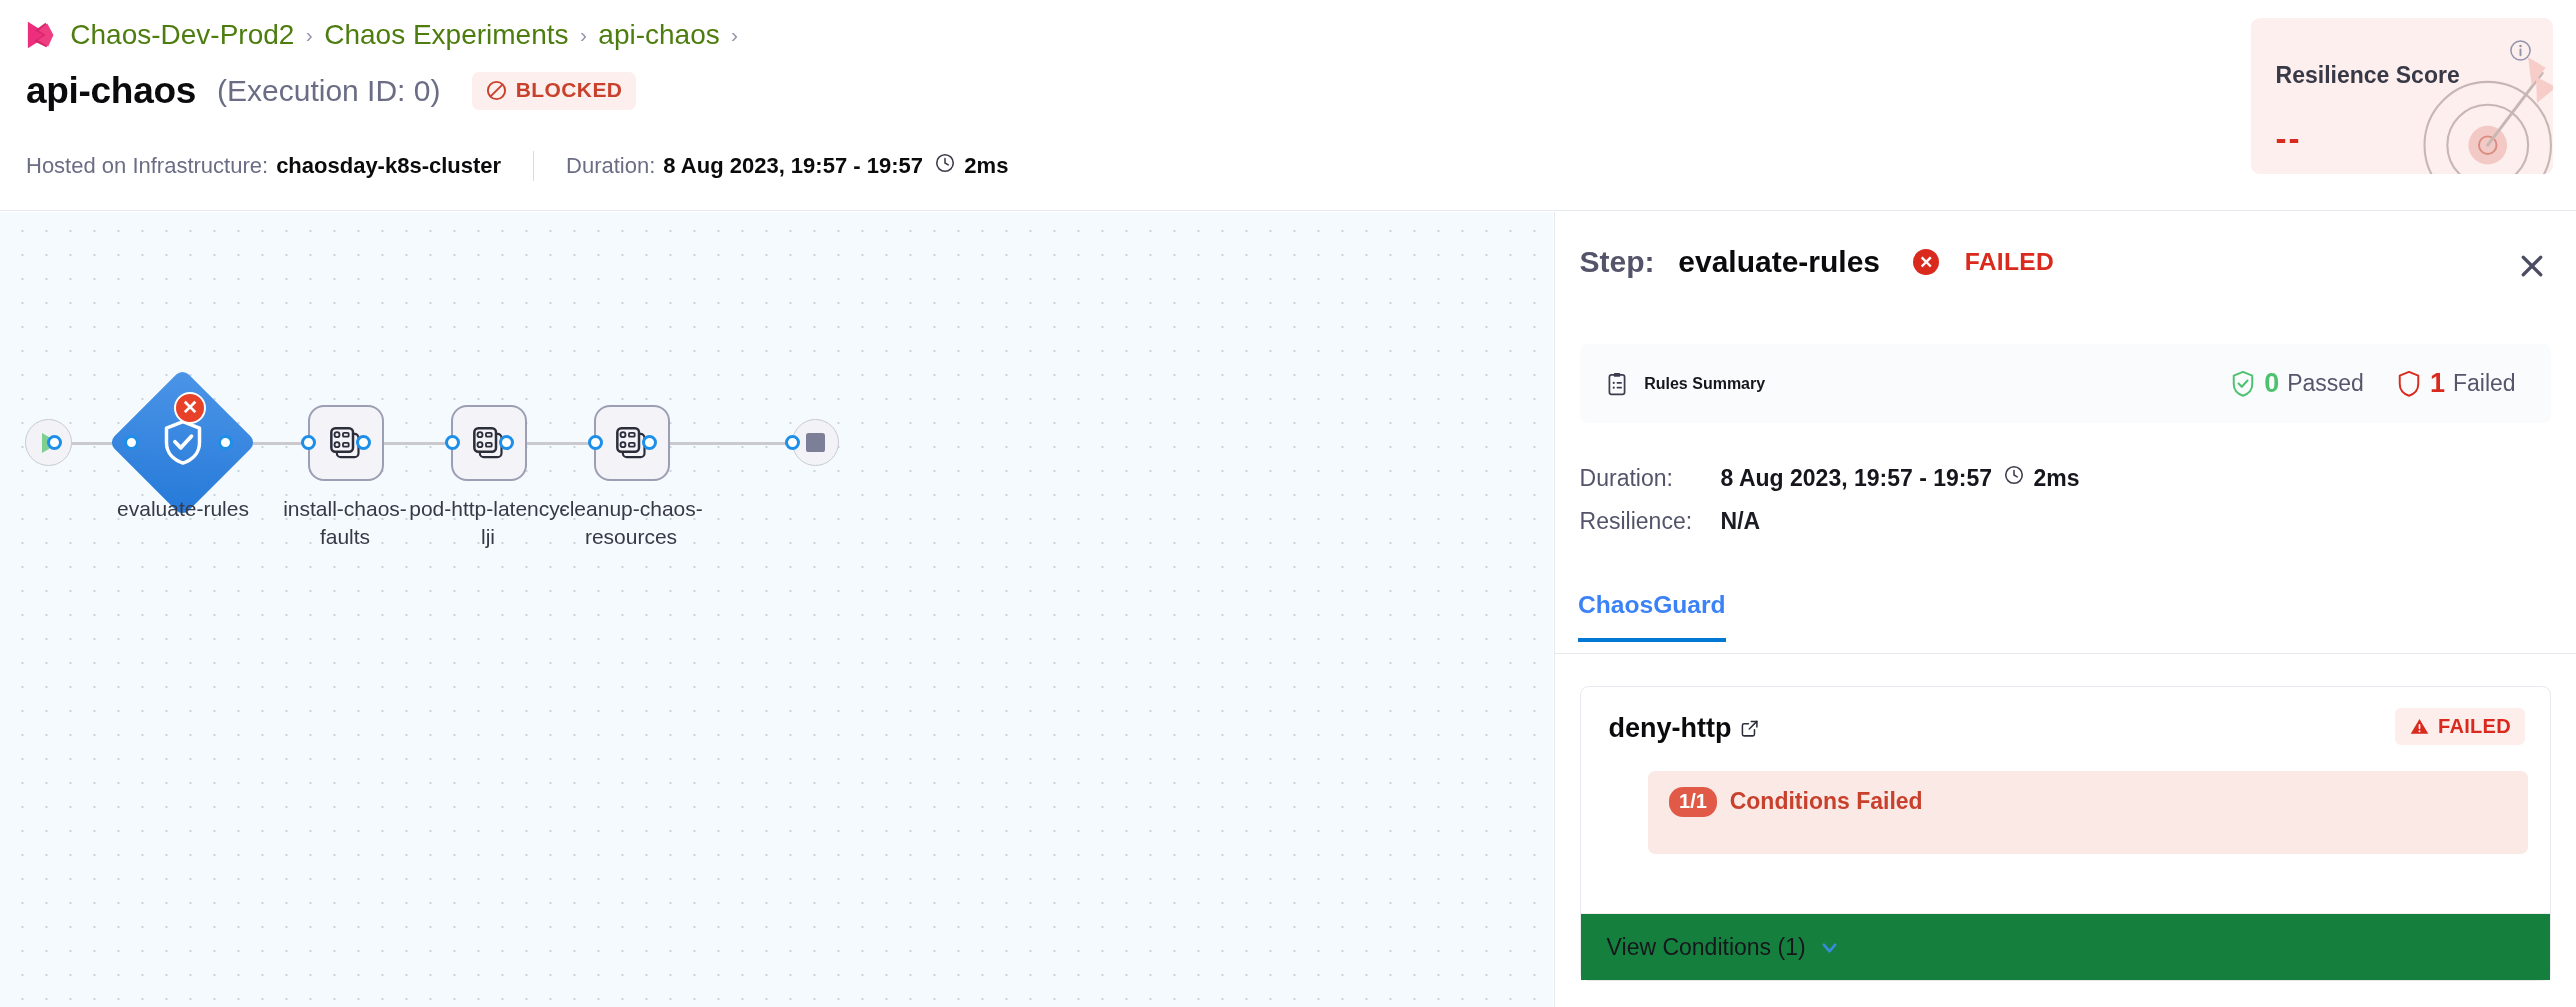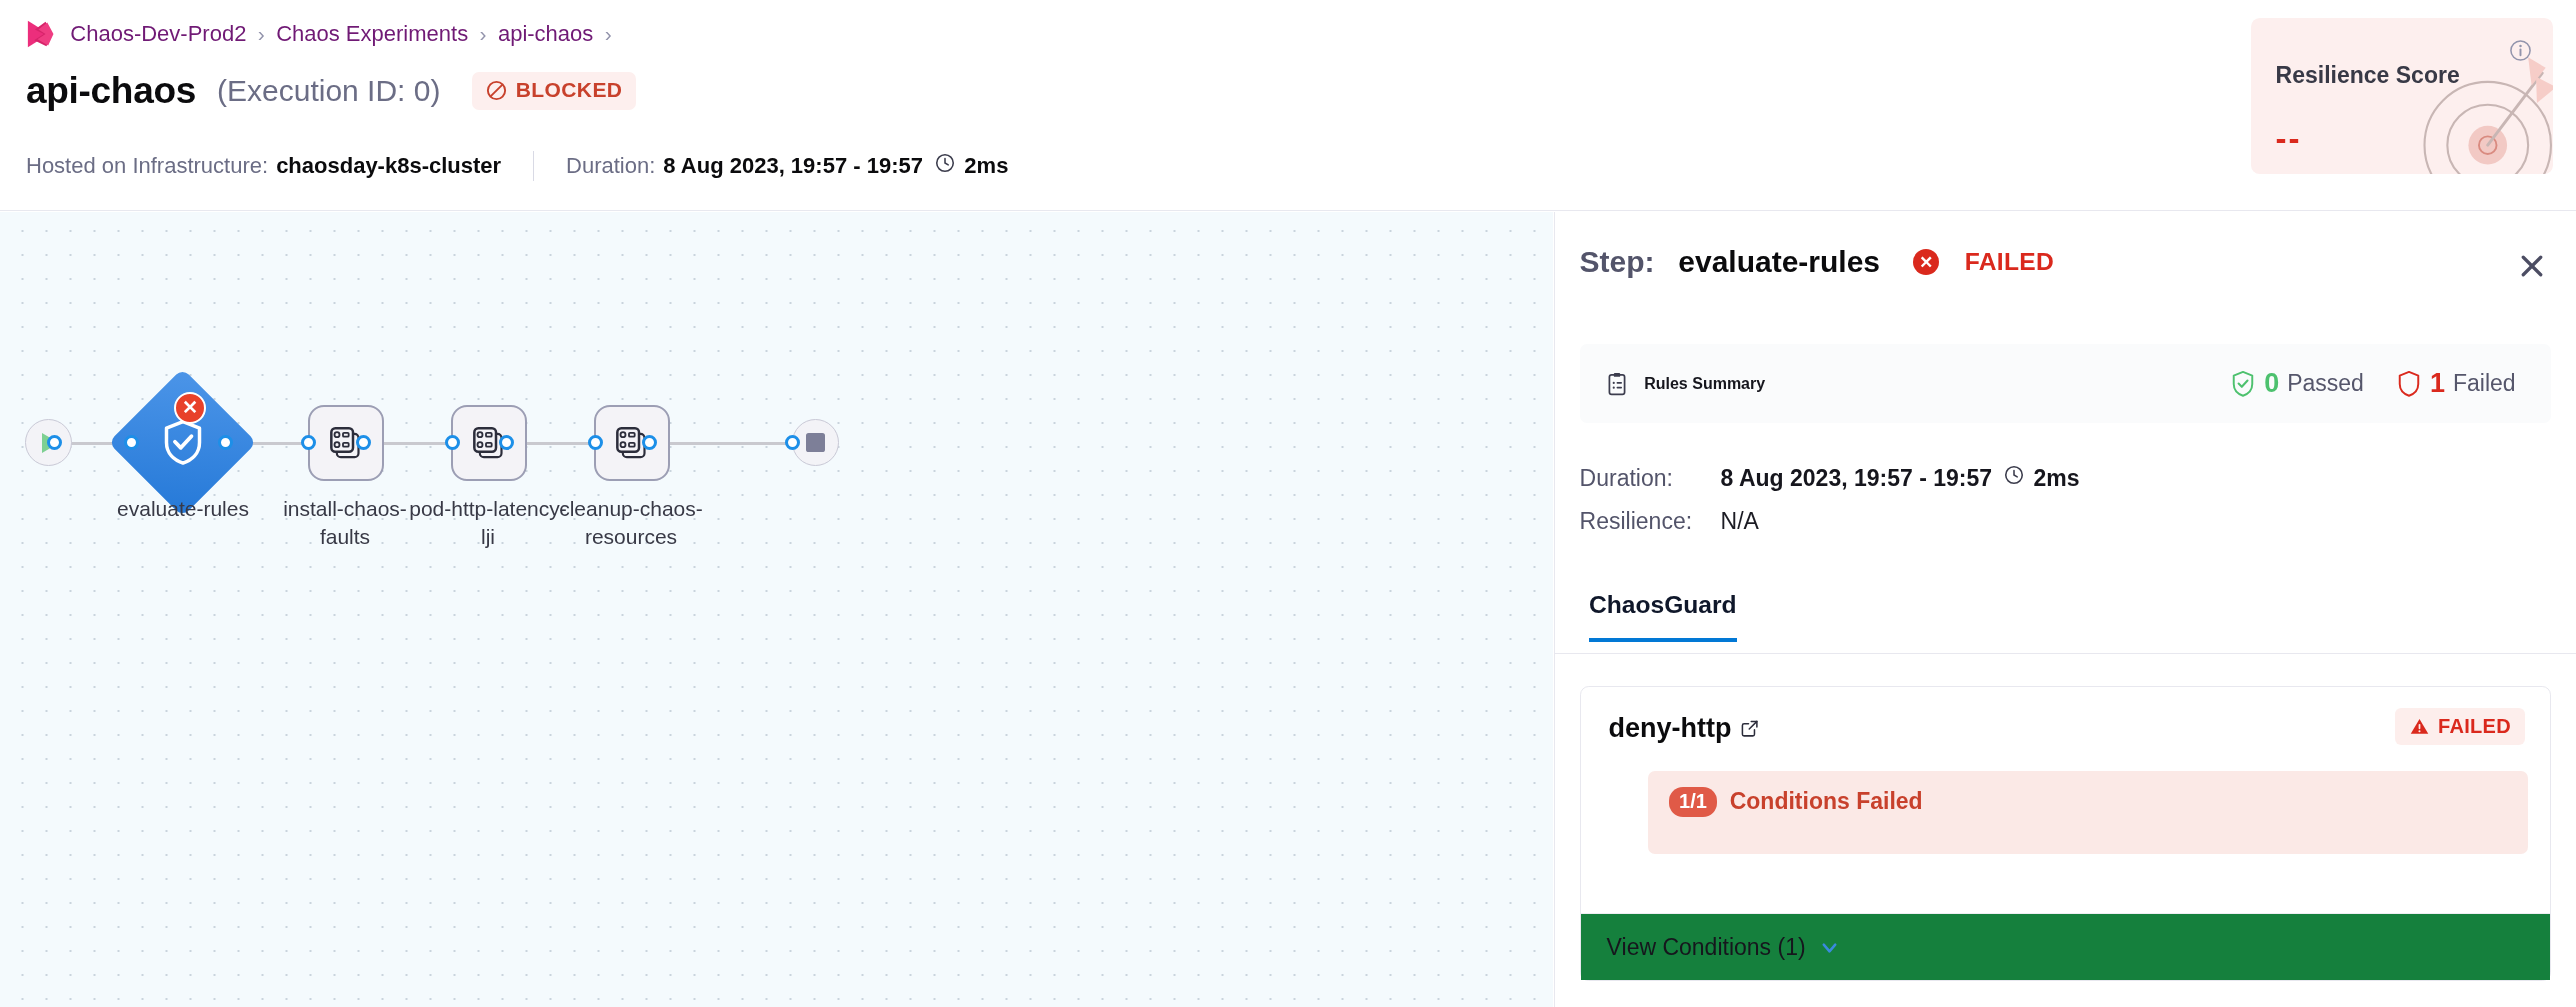--- a/index.html
+++ b/index.html
@@ -18,21 +18,21 @@
     border-bottom: 0.9px solid #e8e8ef;
   }
 
   .breadcrumb {
     position: absolute; left: 26px; top: 19.3px;
     display: flex; align-items: center; gap: 0px;
     font-size: 22px;
   }
   .bc-logo { width: 32px; height: 30px; margin-right: 12.3px; display: block; }
   .bc-link {
-    color: #701a75; font-size: 22px; cursor: pointer;
+    color: #4d7c0f; font-size: 28px; cursor: pointer;
     white-space: nowrap;
   }
   .bc-sep { color: #9293ab; font-size: 21px; padding: 0 11.4px; }
 
   .title-row {
     position: absolute; left: 26px; top: 70px;
     display: flex; align-items: center;
   }
   .exec-title {
     font-size: 37px; font-weight: bold; color: #0b0b0d;
@@ -192,29 +192,29 @@
   .rs-num.pass { color: #4dc16e; }
   .rs-num.fail { color: #da291d; }
   .rs-word { color: #55566b; }
 
   .kv-rows {
     position: absolute; left: 24.6px; top: 252px; width: 879px;
   }
   .kv-row { display: flex; align-items: center; margin-bottom: 16px; }
   .kv-key { width: 141px; font-size: 23px; color: #53546a; }
   .kv-val { font-size: 23px; color: #16161d; font-weight: bold; display: flex; align-items: center; }
-  .kv-val.plain { font-weight: normal; color: #1c1c24; }
+  .kv-val.plain { font-weight: bold; color: #1c1c24; }
 
   .tabs {
     position: absolute; left: 0; top: 372px; width: 100%;
     height: 70px; border-bottom: 0.9px solid #e8e8ef;
   }
   .tab {
-    position: absolute; left: 34px; top: 7px;
-    font-size: 24.6px; font-weight: bold; color: #0f172a;
+    position: absolute; left: 23px; top: 7px;
+    font-size: 24.6px; font-weight: bold; color: #3b82f6;
     padding-bottom: 19.3px; cursor: pointer;
     border-bottom: 4.4px solid #0278d5;
   }
 
   .rule-card {
     position: absolute; left: 24.6px; top: 474px;
     width: 971px; height: 295px;
     background: #ffffff; border: 0.9px solid #e8e8ef; border-radius: 8.8px;
   }
   .rule-head {

